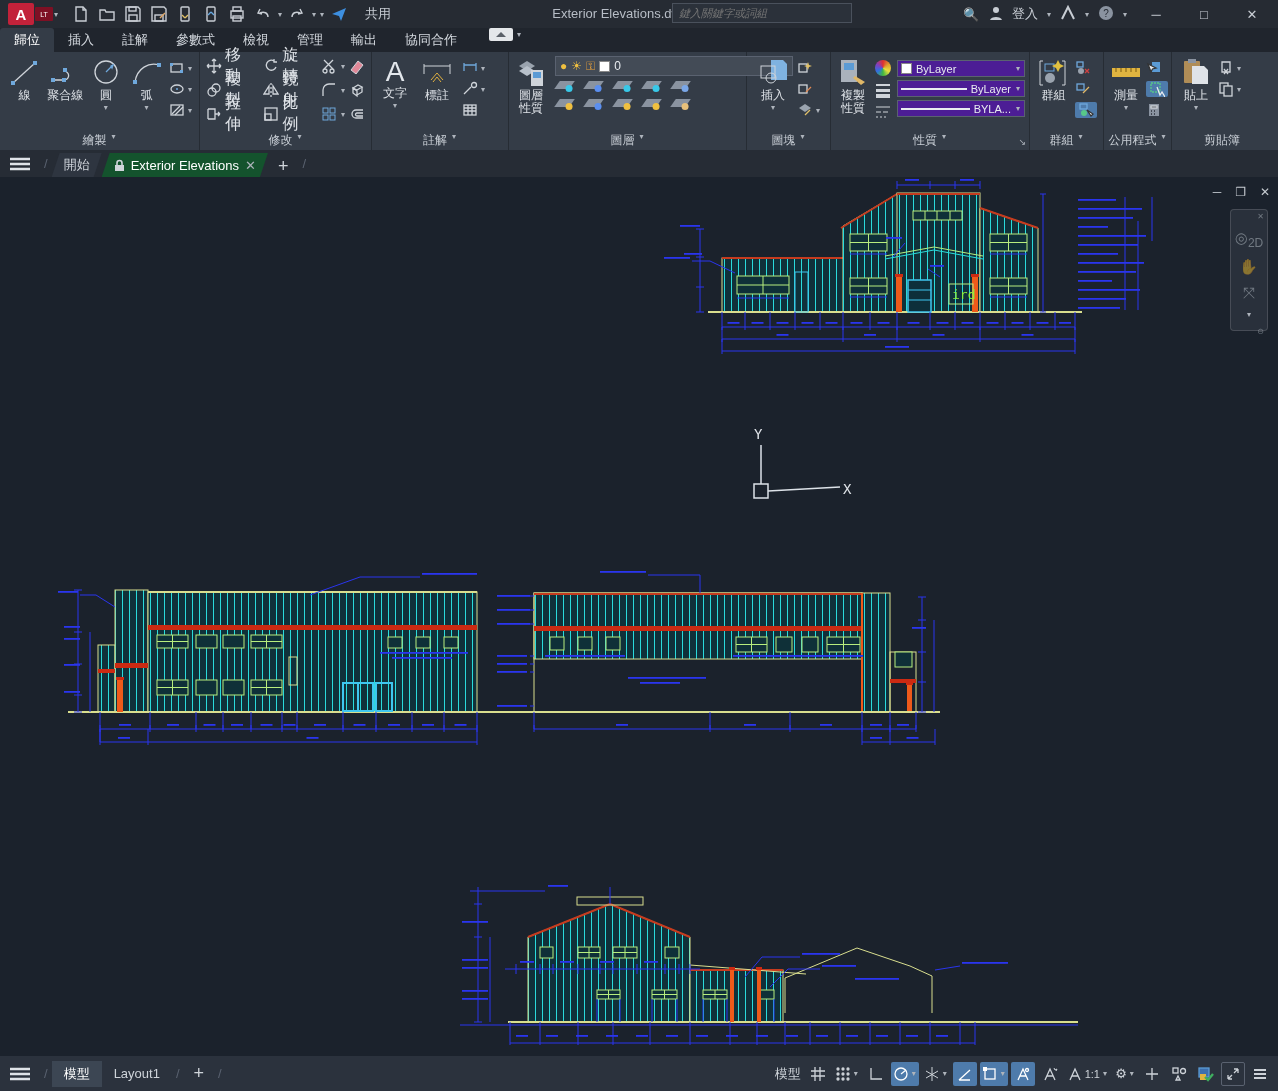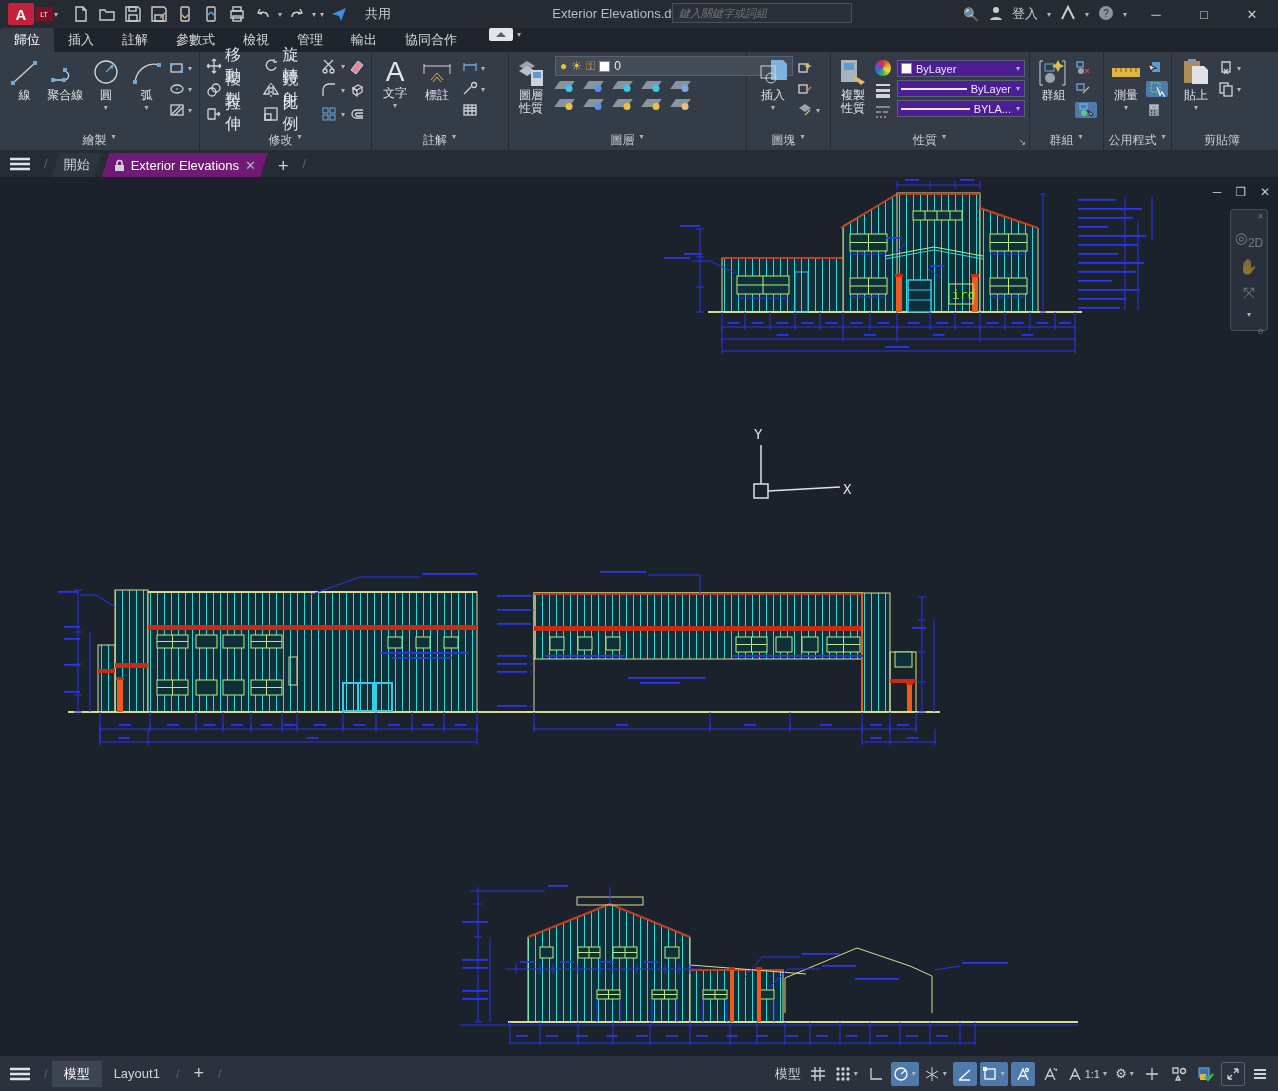--- a/index.html
+++ b/index.html
@@ -52,21 +52,21 @@
   .pdrop{width:128px;height:17px;background:#4c1d95;border:1px solid #5a6270;display:flex;align-items:center;gap:4px;padding:4px 3px;font-size:11px;color:#e8ecf0}
   .pline{flex:1;height:2px;background:#e8ecf0}
   .swatch{width:11px;height:11px;background:#fff;border:1px solid #888}
   .expander{position:absolute;right:3px;bottom:3px;color:#aeb4bc;font-size:9px}
   .hl{background:var(--highlight-blue);border-radius:2px}
   
   .filetabs{height:27px;background:var(--filetab-bg);display:flex;align-items:flex-end;color:#cfd4da;font-size:13px}
   .burger{width:40px;display:flex;align-items:center;justify-content:center;height:27px}
   .slash{color:#5a6270;padding:0 4px;align-self:center}
   .ftab{height:24px;display:flex;align-items:center;gap:6px;padding:0 12px;background:#2e3540;clip-path:polygon(8px 0,100% 0,calc(100% - 8px) 100%,0 100%)}
-  .ftab.active{background:#701a75;color:#fff}
+  .ftab.active{background:#14532d;color:#fff}
   .plus{font-size:18px;color:#cfd4da;padding:0 10px}
   
   .canvas{height:879px;background:var(--canvas-bg);position:relative}
   .canvas svg#cad{position:absolute;left:0;top:0}
   .dwgctl{position:absolute;right:8px;top:8px;display:flex;gap:14px;color:#c6cbd1;font-size:12px}
   .navbar{position:absolute;right:10px;top:32px;width:38px;height:122px;background:rgba(90,100,112,.22);border:1px solid rgba(255,255,255,.14);border-radius:4px;display:flex;flex-direction:column;align-items:center;color:rgba(200,208,216,.45);font-size:15px;padding-top:2px;gap:8px}
   .navx{align-self:flex-end;font-size:8px;padding-right:3px}
   .cmdbar{position:absolute;left:0;right:0;bottom:0;height:24px;background:rgba(194,194,194,.93);border-top:1px solid #8d8d8d;display:flex;align-items:center}
   .cmdbar span{font-style:italic;color:#4b4b4b;font-size:13px;padding-left:2px}
   

